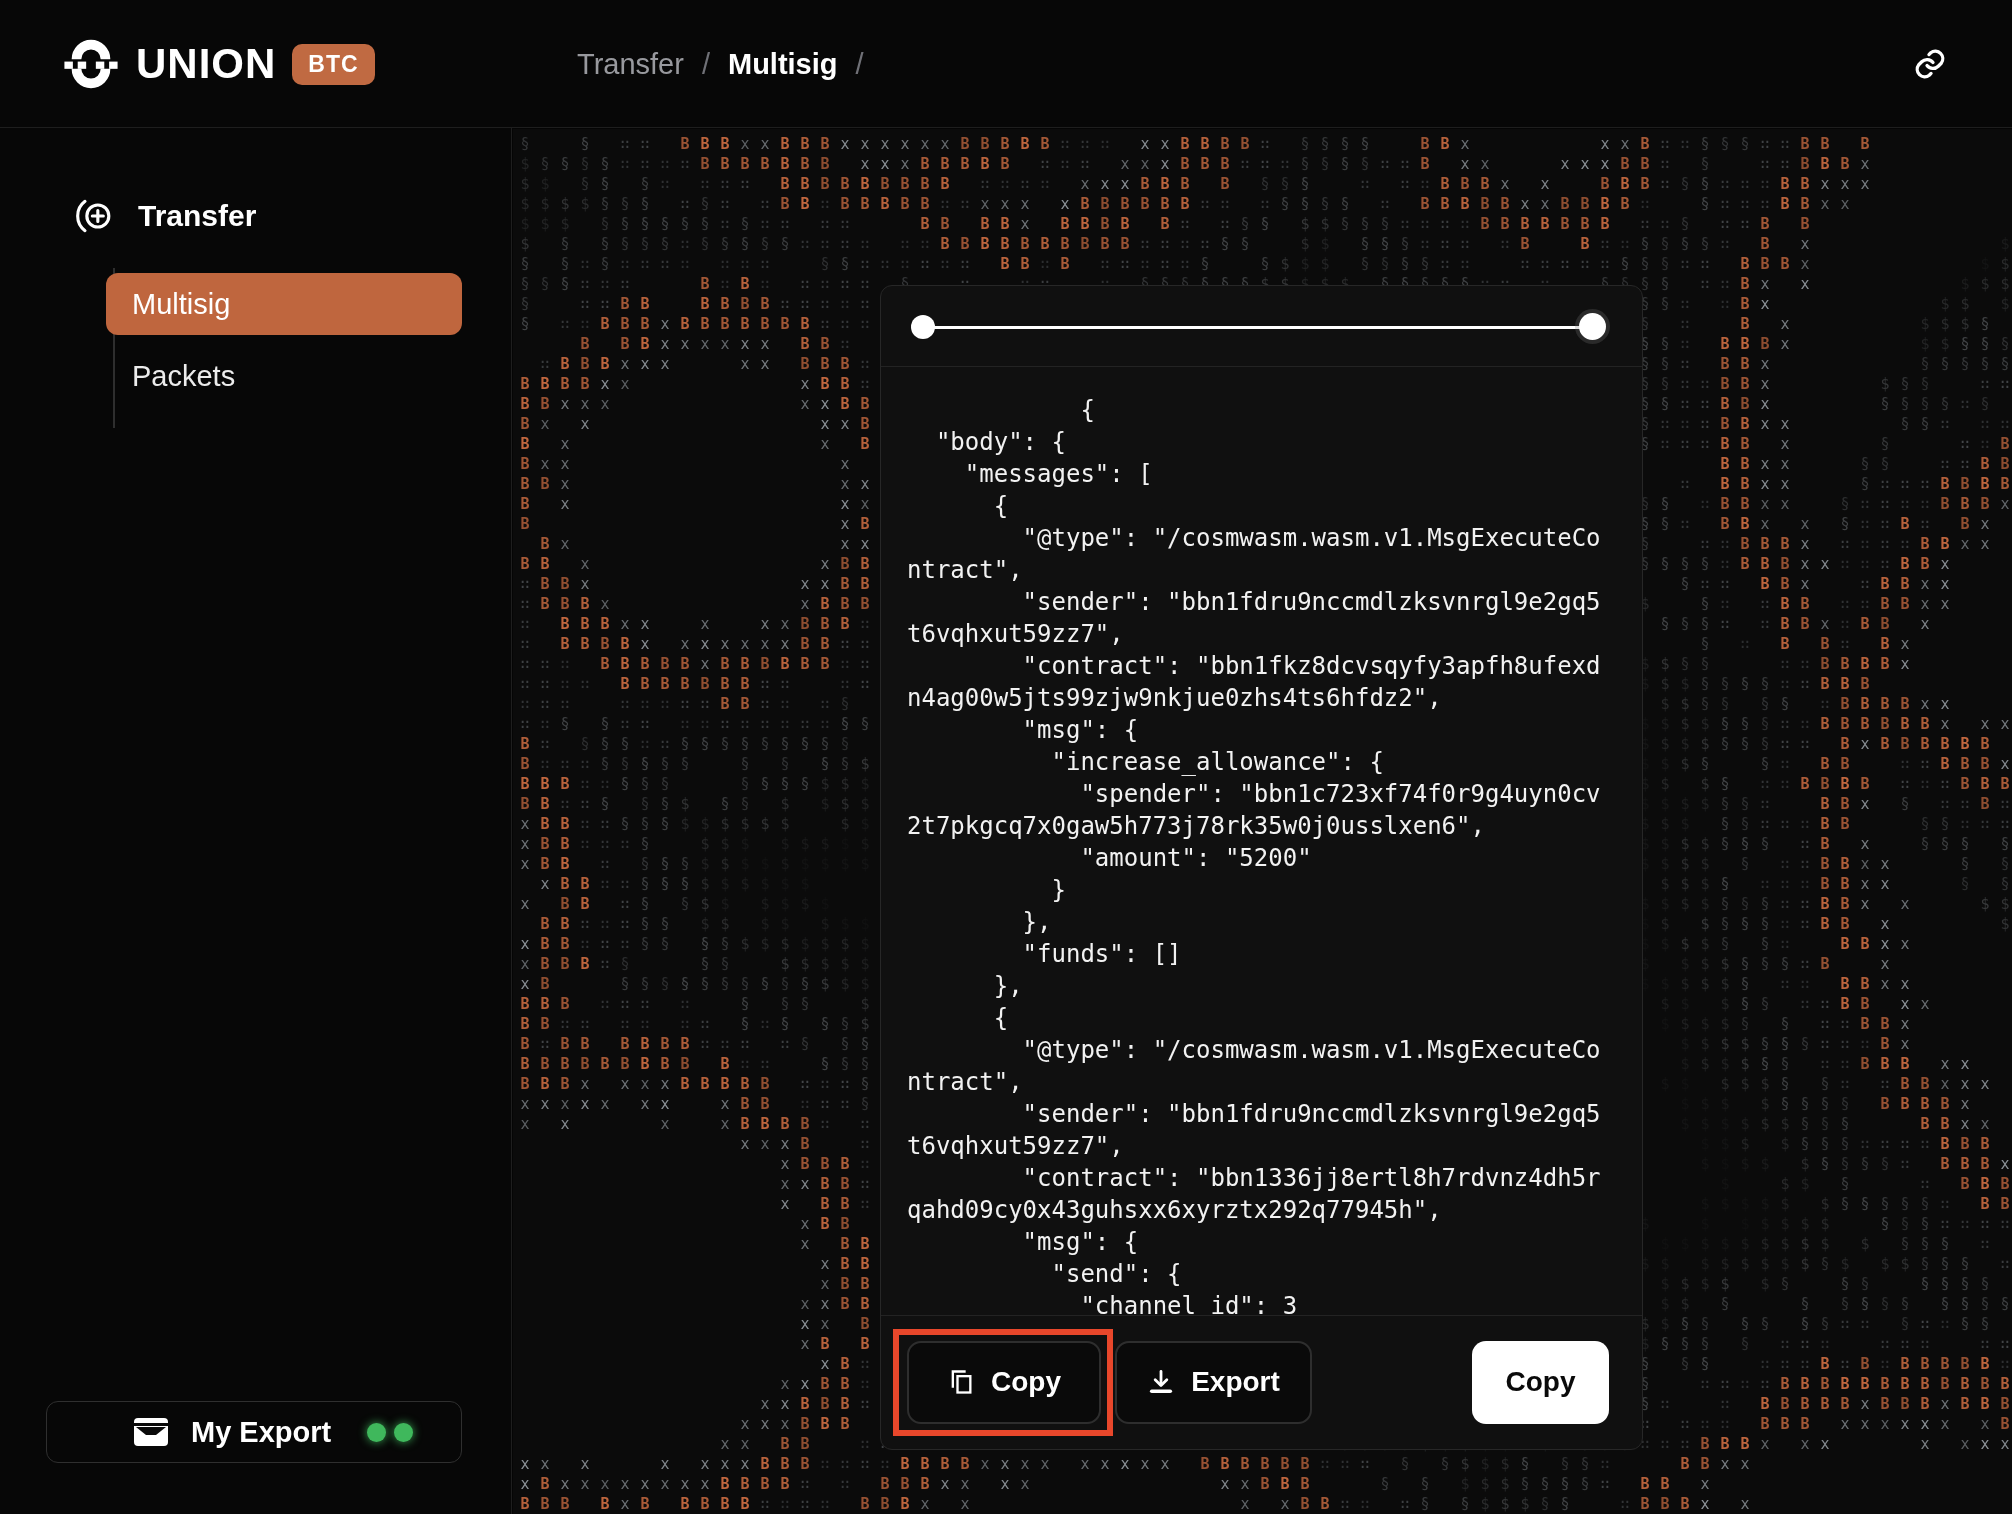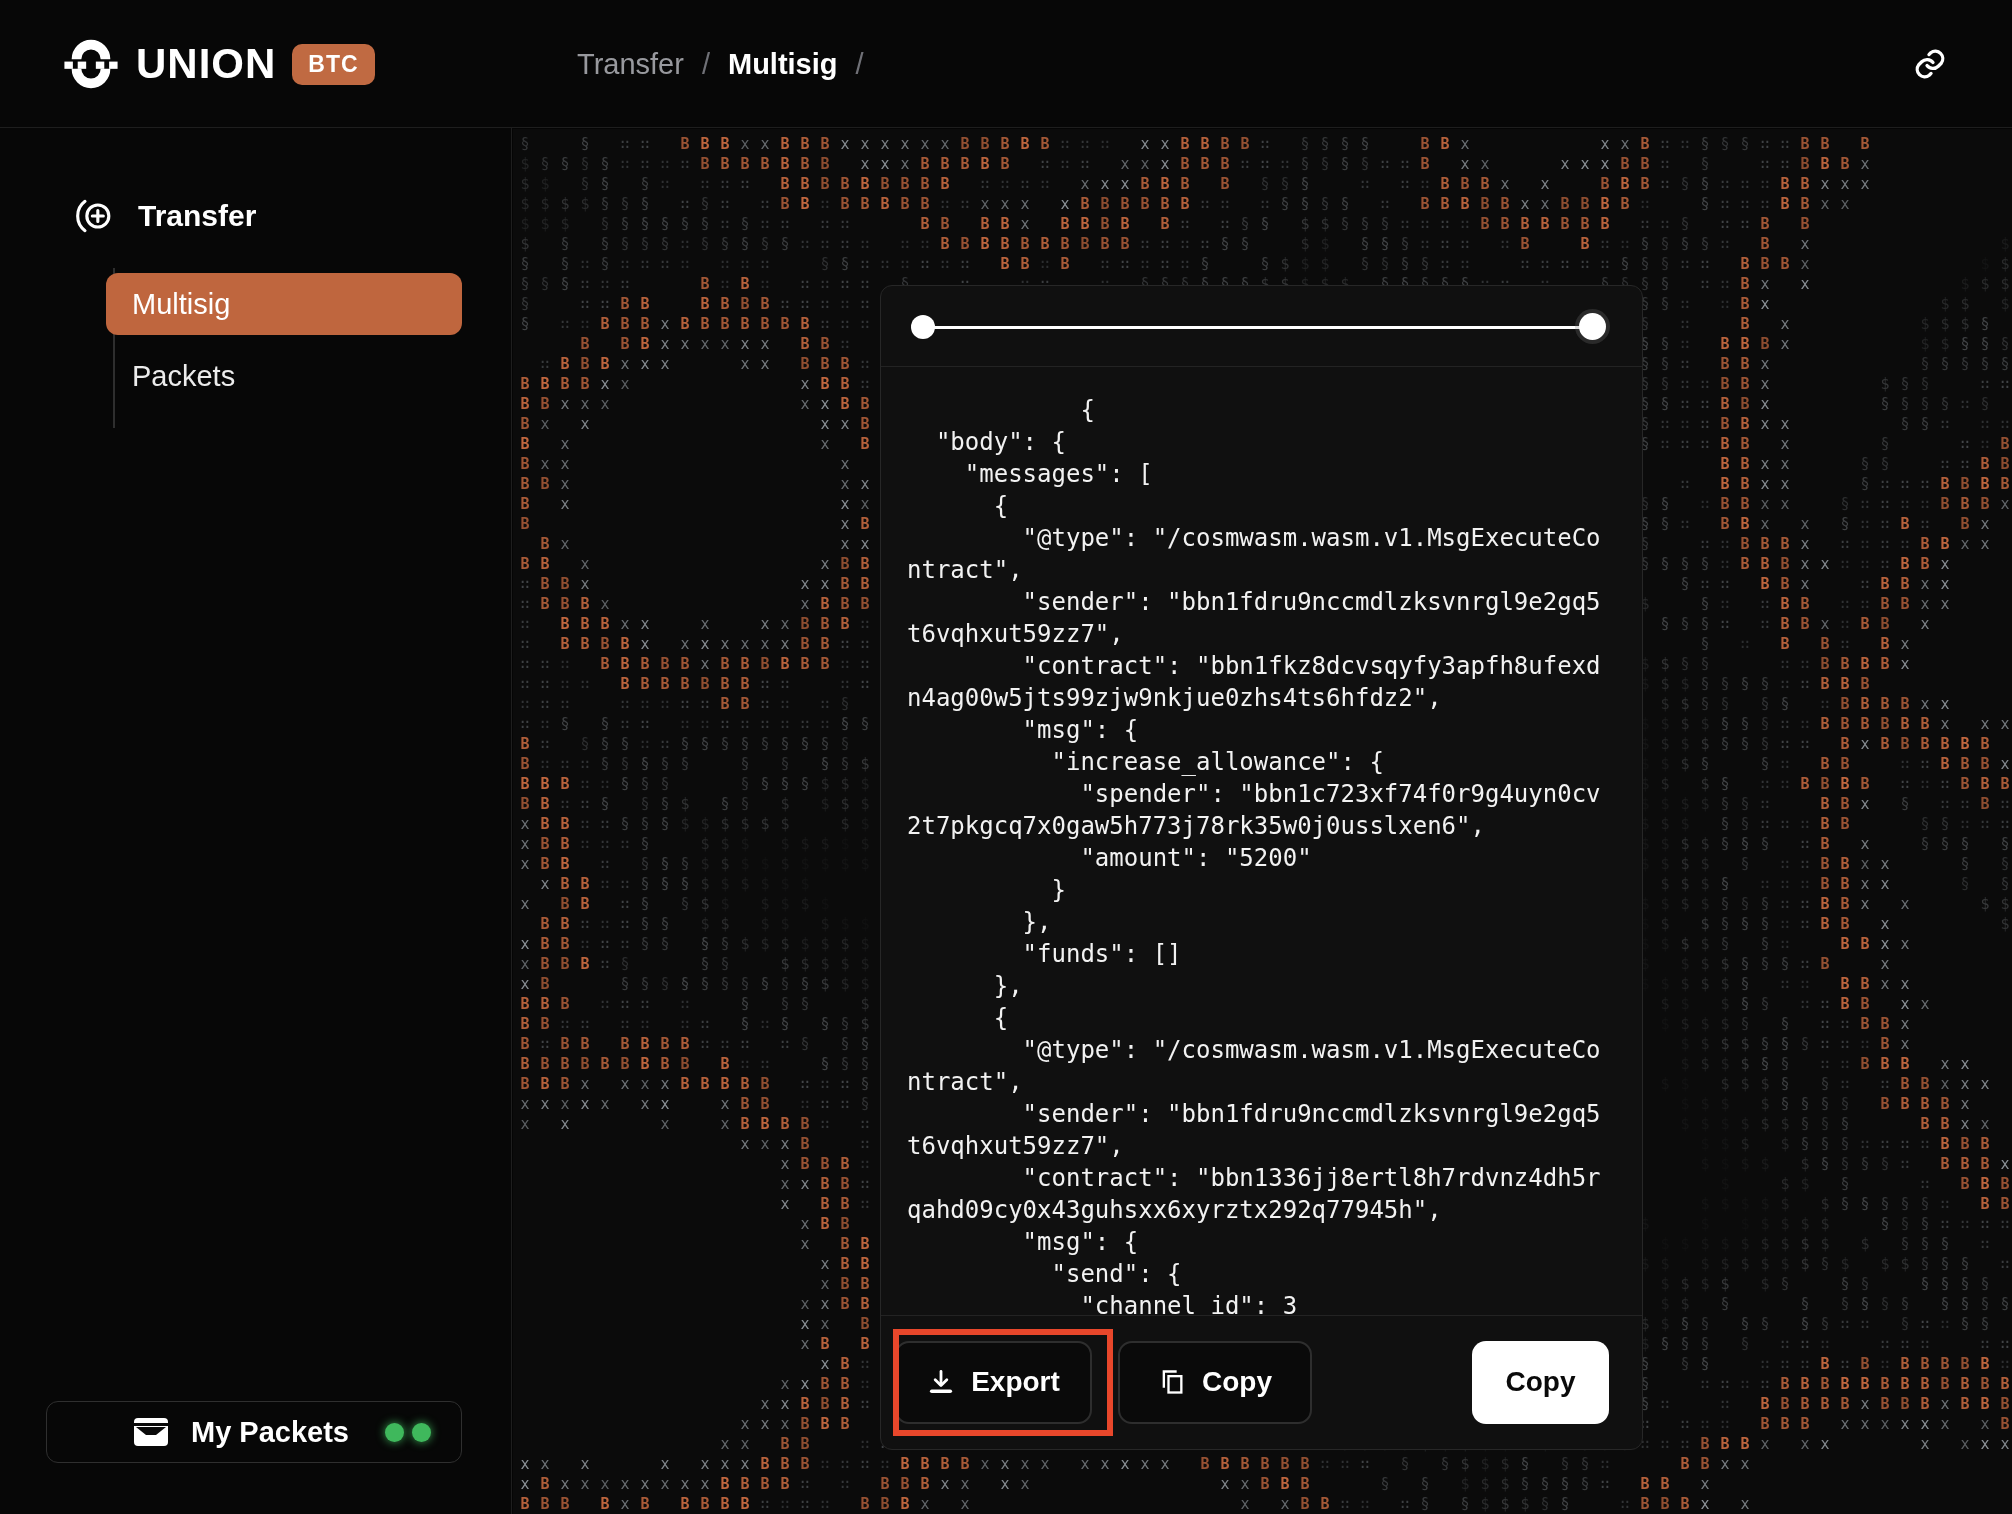--- a/index.html
+++ b/index.html
@@ -122,21 +122,21 @@
     </div>
   </div>
 
 
   <div class="wallets">
     <svg width="36" height="30" viewBox="0 0 36 30">
       <rect x="1" y="1" width="34" height="28" rx="4" fill="#fff"></rect>
       <path d="M3 10 h30 l-10 8 h-10 z" fill="#0a0a0a"></path>
       <rect x="1" y="6" width="34" height="3" fill="#0a0a0a"></rect>
     </svg>
-    <span class="wallets-label">My Packets</span>
+    <span class="wallets-label">My Export</span>
     <span class="dots">
       <span class="gdot"></span>
       <span class="gdot"></span>
     </span>
   </div>
 </div>
 
 <div class="art" id="art">
     <div class="art-row" style="top: 0px;"><span style="color:#54575a;opacity:0.55">§</span><span></span><span></span><span style="color:#54575a;opacity:0.73">§</span><span></span><span style="color:#565a5e;opacity:0.66">∷</span><span style="color:#565a5e;opacity:0.71">∷</span><span></span><span style="color:#c1673f;opacity:0.79;font-weight:700">B</span><span style="color:#c1673f;opacity:0.98;font-weight:700">B</span><span style="color:#c1673f;opacity:0.99;font-weight:700">B</span><span style="color:#9aa0a6;opacity:0.56">x</span><span style="color:#9aa0a6;opacity:0.63">x</span><span style="color:#c1673f;opacity:0.96;font-weight:700">B</span><span style="color:#c1673f;opacity:0.90;font-weight:700">B</span><span style="color:#c1673f;opacity:0.82;font-weight:700">B</span><span style="color:#9aa0a6;opacity:0.85">x</span><span style="color:#9aa0a6;opacity:0.78">x</span><span style="color:#9aa0a6;opacity:0.77">x</span><span style="color:#9aa0a6;opacity:0.73">x</span><span style="color:#9aa0a6;opacity:0.63">x</span><span style="color:#9aa0a6;opacity:0.62">x</span><span style="color:#c1673f;opacity:0.75;font-weight:700">B</span><span style="color:#c1673f;opacity:0.74;font-weight:700">B</span><span style="color:#c1673f;opacity:0.84;font-weight:700">B</span><span style="color:#c1673f;opacity:0.98;font-weight:700">B</span><span style="color:#c1673f;opacity:0.84;font-weight:700">B</span><span style="color:#565a5e;opacity:0.55">∷</span><span style="color:#565a5e;opacity:0.55">∷</span><span style="color:#565a5e;opacity:0.47">∷</span><span></span><span style="color:#9aa0a6;opacity:0.85">x</span><span style="color:#9aa0a6;opacity:0.82">x</span><span style="color:#c1673f;opacity:0.93;font-weight:700">B</span><span style="color:#c1673f;opacity:0.94;font-weight:700">B</span><span style="color:#c1673f;opacity:0.81;font-weight:700">B</span><span style="color:#c1673f;opacity:0.76;font-weight:700">B</span><span style="color:#565a5e;opacity:0.70">∷</span><span></span><span style="color:#54575a;opacity:0.56">§</span><span style="color:#54575a;opacity:0.59">§</span><span style="color:#54575a;opacity:0.66">§</span><span style="color:#54575a;opacity:0.73">§</span><span></span><span></span><span style="color:#c1673f;opacity:0.80;font-weight:700">B</span><span style="color:#c1673f;opacity:0.95;font-weight:700">B</span><span style="color:#9aa0a6;opacity:0.66">x</span><span></span><span></span><span></span><span></span><span></span><span></span><span style="color:#9aa0a6;opacity:0.82">x</span><span style="color:#9aa0a6;opacity:0.67">x</span><span style="color:#c1673f;opacity:0.86;font-weight:700">B</span><span style="color:#565a5e;opacity:0.67">∷</span><span style="color:#565a5e;opacity:0.54">∷</span><span style="color:#54575a;opacity:0.65">§</span><span style="color:#54575a;opacity:0.55">§</span><span style="color:#54575a;opacity:0.59">§</span><span style="color:#565a5e;opacity:0.70">∷</span><span style="color:#565a5e;opacity:0.67">∷</span><span style="color:#c1673f;opacity:0.79;font-weight:700">B</span><span style="color:#c1673f;opacity:0.82;font-weight:700">B</span><span></span><span style="color:#c1673f;opacity:0.85;font-weight:700">B</span><span></span><span></span><span></span><span></span><span></span><span></span><span></span></div>
     <div class="art-row" style="top: 20px;"><span style="color:#46484a;opacity:0.41">$</span><span style="color:#54575a;opacity:0.51">§</span><span style="color:#54575a;opacity:0.67">§</span><span style="color:#54575a;opacity:0.45">§</span><span style="color:#54575a;opacity:0.69">§</span><span style="color:#565a5e;opacity:0.51">∷</span><span style="color:#565a5e;opacity:0.60">∷</span><span style="color:#565a5e;opacity:0.51">∷</span><span style="color:#565a5e;opacity:0.62">∷</span><span style="color:#c1673f;opacity:0.75;font-weight:700">B</span><span style="color:#c1673f;opacity:0.85;font-weight:700">B</span><span style="color:#c1673f;opacity:0.82;font-weight:700">B</span><span style="color:#c1673f;opacity:0.84;font-weight:700">B</span><span style="color:#c1673f;opacity:0.95;font-weight:700">B</span><span style="color:#c1673f;opacity:0.84;font-weight:700">B</span><span style="color:#c1673f;opacity:0.72;font-weight:700">B</span><span></span><span style="color:#9aa0a6;opacity:0.81">x</span><span style="color:#9aa0a6;opacity:0.88">x</span><span style="color:#9aa0a6;opacity:0.67">x</span><span style="color:#c1673f;opacity:0.86;font-weight:700">B</span><span style="color:#c1673f;opacity:0.87;font-weight:700">B</span><span style="color:#c1673f;opacity:0.87;font-weight:700">B</span><span style="color:#c1673f;opacity:0.97;font-weight:700">B</span><span style="color:#c1673f;opacity:0.84;font-weight:700">B</span><span></span><span style="color:#565a5e;opacity:0.71">∷</span><span style="color:#565a5e;opacity:0.57">∷</span><span style="color:#565a5e;opacity:0.71">∷</span><span></span><span style="color:#9aa0a6;opacity:0.60">x</span><span style="color:#9aa0a6;opacity:0.56">x</span><span style="color:#9aa0a6;opacity:0.86">x</span><span style="color:#c1673f;opacity:0.82;font-weight:700">B</span><span style="color:#c1673f;opacity:0.84;font-weight:700">B</span><span style="color:#c1673f;opacity:0.80;font-weight:700">B</span><span style="color:#565a5e;opacity:0.65">∷</span><span style="color:#565a5e;opacity:0.74">∷</span><span style="color:#565a5e;opacity:0.55">∷</span><span style="color:#54575a;opacity:0.56">§</span><span style="color:#54575a;opacity:0.49">§</span><span style="color:#54575a;opacity:0.68">§</span><span style="color:#54575a;opacity:0.50">§</span><span style="color:#565a5e;opacity:0.69">∷</span><span style="color:#565a5e;opacity:0.69">∷</span><span style="color:#c1673f;opacity:0.80;font-weight:700">B</span><span></span><span style="color:#9aa0a6;opacity:0.74">x</span><span style="color:#9aa0a6;opacity:0.58">x</span><span></span><span></span><span></span><span style="color:#9aa0a6;opacity:0.82">x</span><span style="color:#9aa0a6;opacity:0.88">x</span><span style="color:#9aa0a6;opacity:0.87">x</span><span style="color:#c1673f;opacity:0.78;font-weight:700">B</span><span style="color:#c1673f;opacity:0.77;font-weight:700">B</span><span style="color:#565a5e;opacity:0.63">∷</span><span></span><span style="color:#54575a;opacity:0.56">§</span><span></span><span></span><span style="color:#565a5e;opacity:0.71">∷</span><span style="color:#565a5e;opacity:0.71">∷</span><span style="color:#c1673f;opacity:0.72;font-weight:700">B</span><span style="color:#c1673f;opacity:0.96;font-weight:700">B</span><span style="color:#c1673f;opacity:0.83;font-weight:700">B</span><span style="color:#9aa0a6;opacity:0.68">x</span><span></span><span></span><span></span><span></span><span></span><span></span><span></span></div>
@@ -237,34 +237,34 @@
       {
         "@type": "/cosmwasm.wasm.v1.MsgExecuteContract",
         "sender": "bbn1fdru9nccmdlzksvnrgl9e2gq5t6vqhxut59zz7",
         "contract": "bbn1336jj8ertl8h7rdvnz4dh5rqahd09cy0x43guhsxx6xyrztx292q77945h",
         "msg": {
           "send": {
             "channel_id": 3</pre>
   </div>
 
   <div class="footer">
+    <div class="btn dark btn-copy">
+      <svg width="28" height="28" viewBox="0 0 24 24" fill="none" stroke="#fff" stroke-width="2">
+        <polyline points="5,17 5,3 16,3"></polyline>
+        <rect x="9" y="7" width="11" height="14"></rect>
+      </svg>
+      <span>Copy</span>
+    </div>
     <div class="btn dark btn-export">
       <svg width="28" height="28" viewBox="0 0 24 24" fill="none" stroke="#fff" stroke-width="2.4" stroke-linecap="round" stroke-linejoin="round">
         <path d="M12 3 v11"></path>
         <path d="M7 10 l5 5 l5 -5"></path>
         <path d="M4 20 h16" stroke-width="3"></path>
       </svg>
       <span>Export</span>
     </div>
-    <div class="btn dark btn-copy">
-      <svg width="28" height="28" viewBox="0 0 24 24" fill="none" stroke="#fff" stroke-width="2">
-        <polyline points="5,17 5,3 16,3"></polyline>
-        <rect x="9" y="7" width="11" height="14"></rect>
-      </svg>
-      <span>Copy</span>
-    </div>
     <div class="btn btn-back">
       <span>Copy</span>
     </div>
   </div>
 
   <div class="annotation-box"></div>
 </div>
 
 </body></html>

